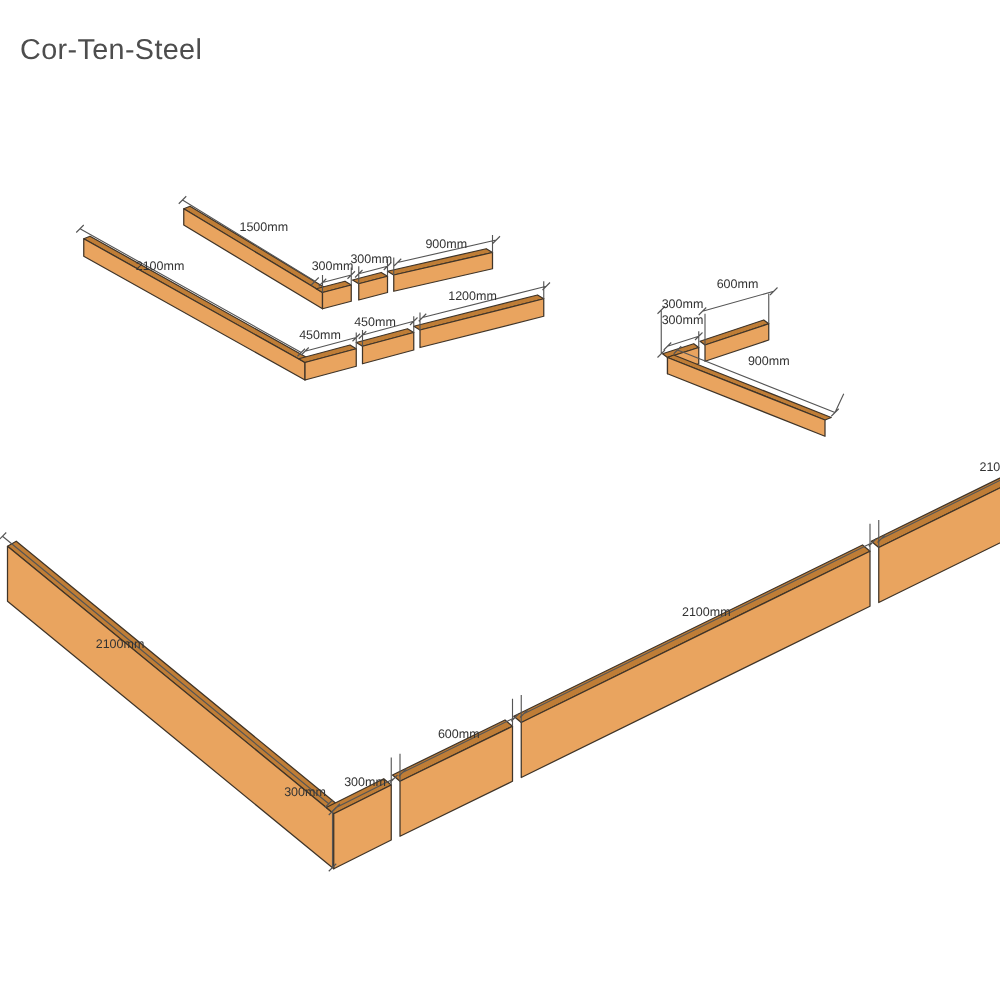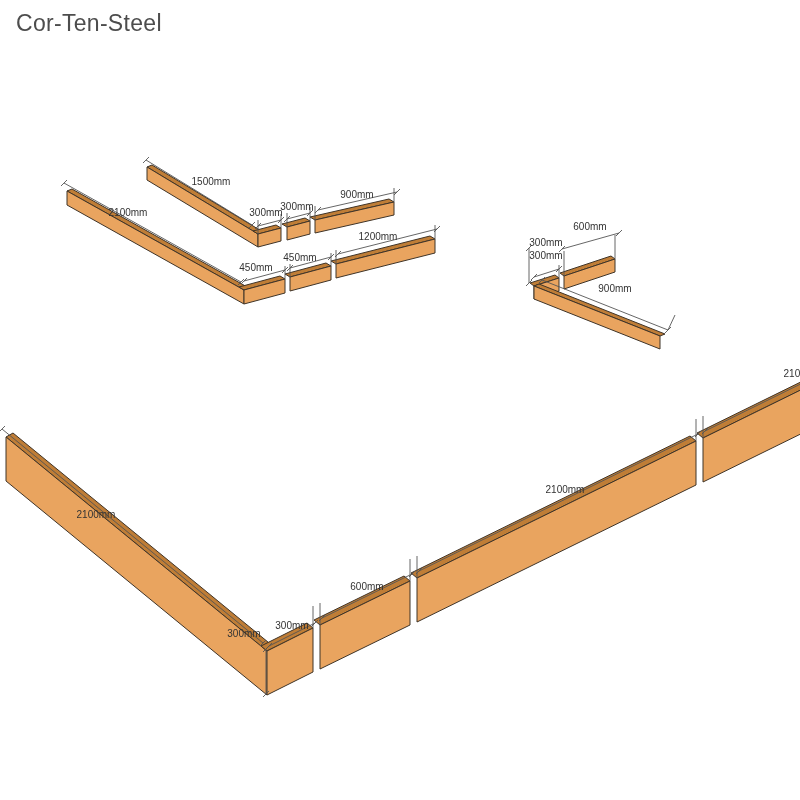--- a/index.html
+++ b/index.html
@@ -1,19 +1,19 @@
 <!DOCTYPE html>
 <html style="--background: #ffffff; --face: #e9a45f; --top-face: #bf7d36; --edge: #3f3428; --dim-line: #555555; --dim-text: #333333; --title-text: #4d4d4d;"><head>
 <meta charset="utf-8">
 <style>
   html,body{margin:0;padding:0}
   body{width:800px;height:800px;background:var(--background,#ffffff);overflow:hidden;position:relative;
        font-family:"Liberation Sans",sans-serif}
   .stage{position:absolute;inset:0;width:800px;height:800px;background:var(--background,#ffffff)}
-  .title{position:absolute;left:16px;top:10px;font:400 23px "Liberation Sans",sans-serif;
+  .title{position:absolute;left:16px;top:26px;font:400 23px "Liberation Sans",sans-serif;
          color:var(--title-text,#4d4d4d);letter-spacing:.3px}
   svg{position:absolute;left:0;top:0;display:block}
   .face{fill:var(--face,#e9a45f);stroke:var(--edge,#3f3428);stroke-width:1;stroke-linejoin:round}
   .top{fill:var(--top-face,#bf7d36);stroke:var(--edge,#3f3428);stroke-width:1;stroke-linejoin:round}
   .dim{stroke:var(--dim-line,#555555);stroke-width:.9;fill:none}
   .dimtext{font:10px "Liberation Sans",sans-serif;fill:var(--dim-text,#333333)}
 </style>
 </head>
 <body>
 

